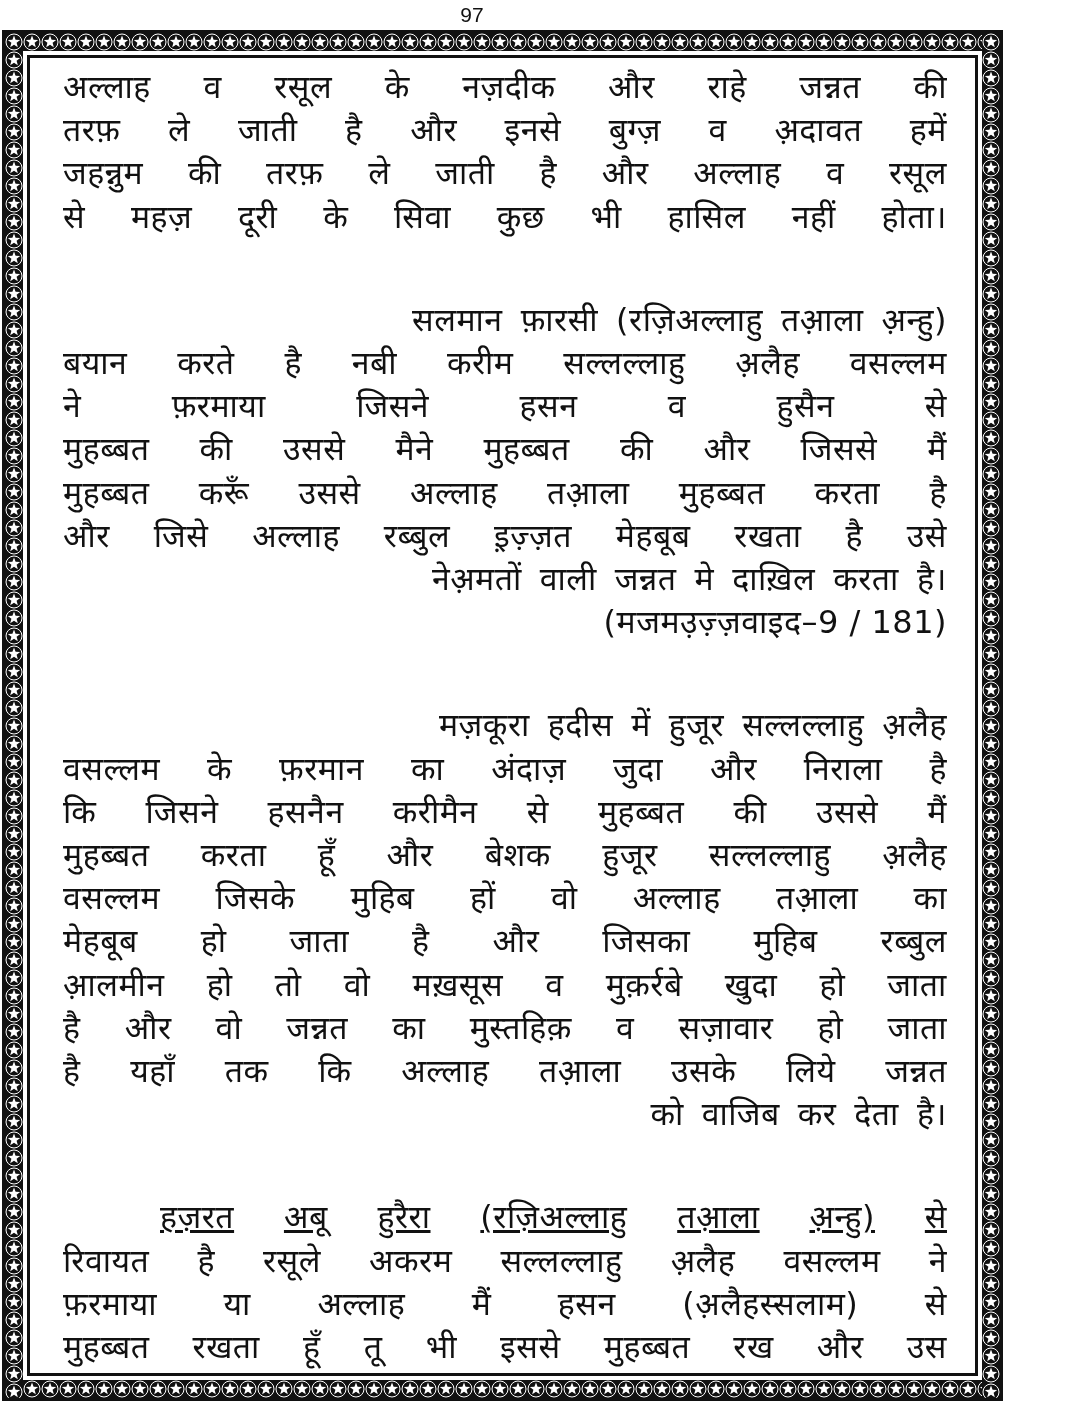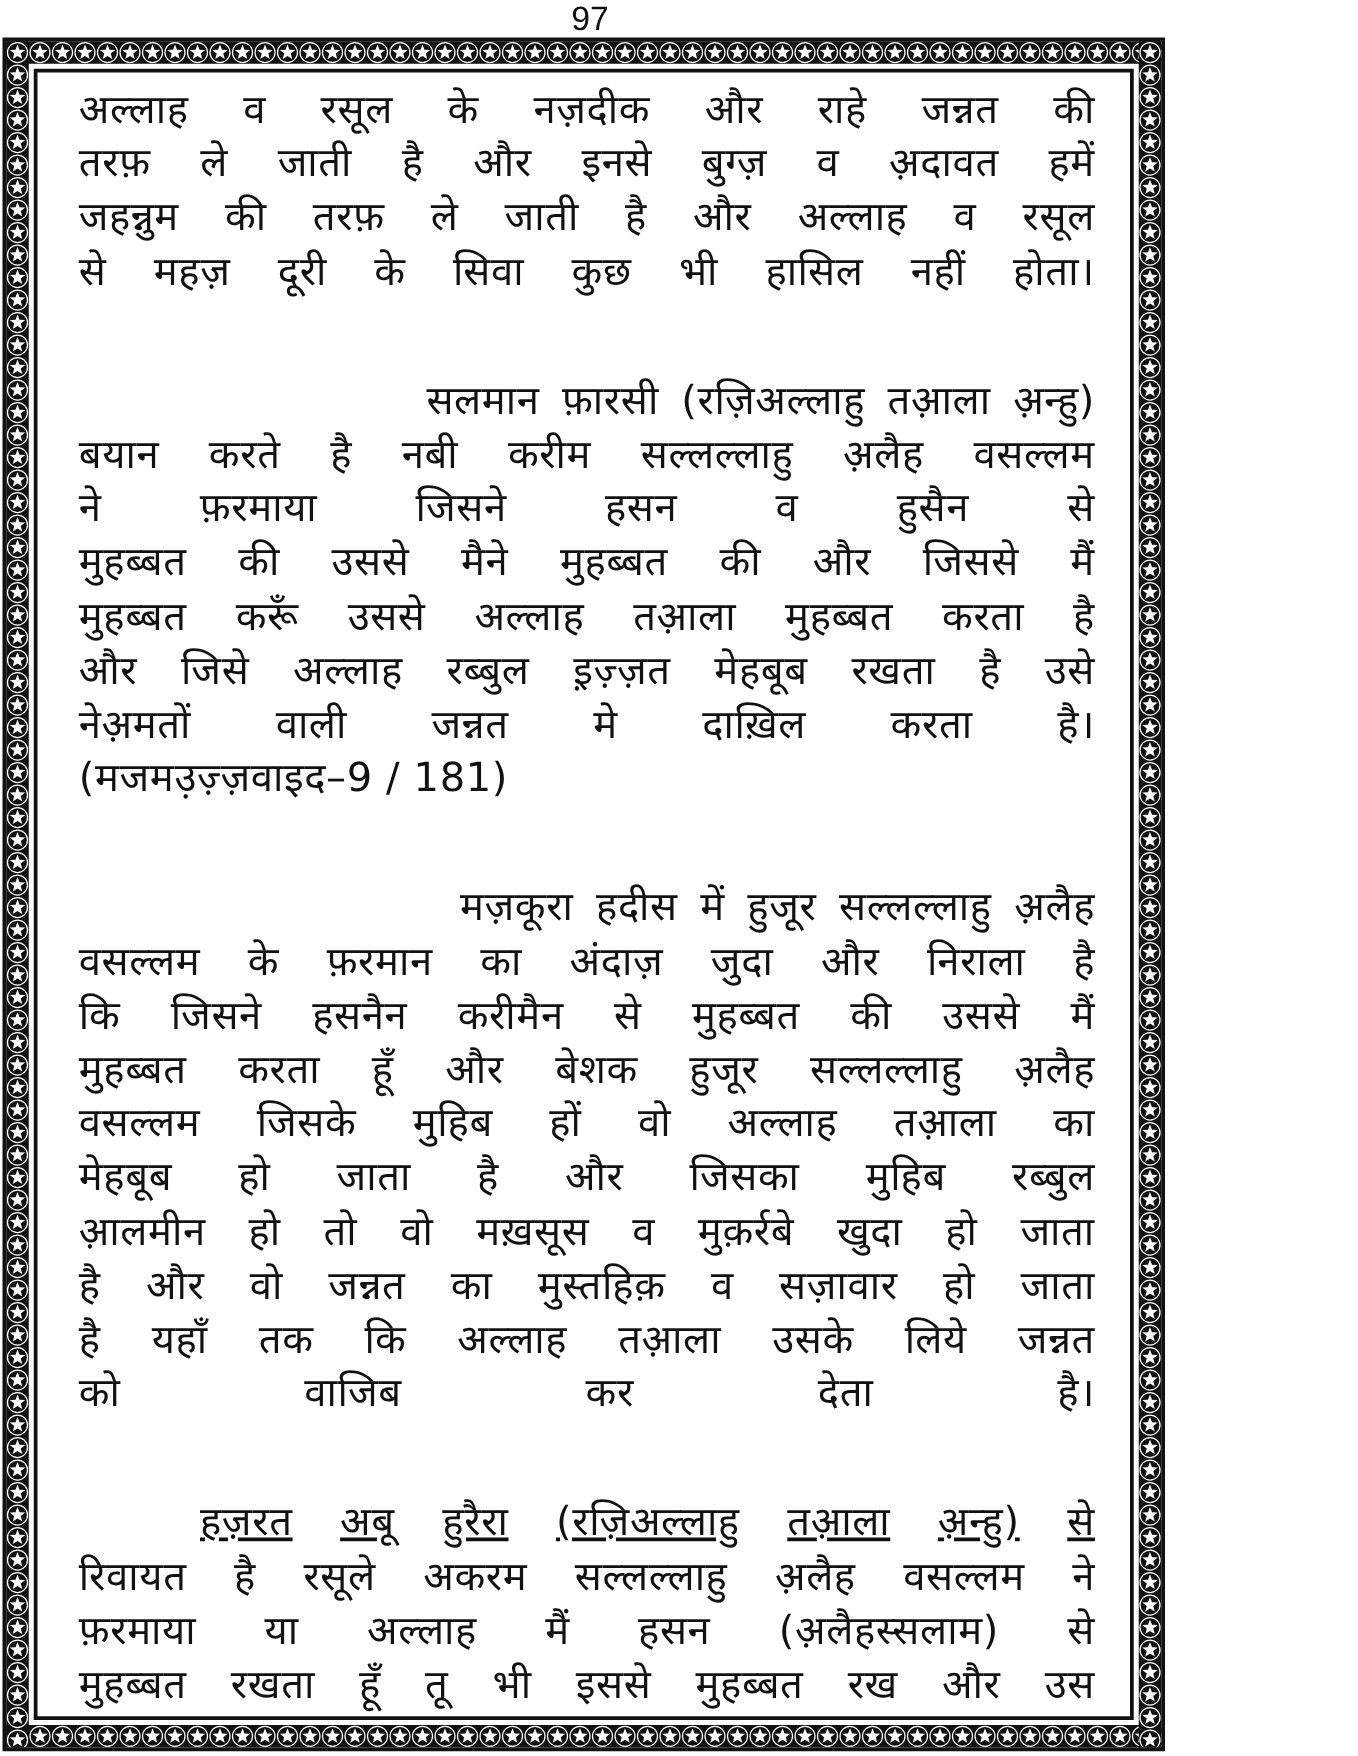--- a/index.html
+++ b/index.html
@@ -1,33 +1,33 @@
 <!DOCTYPE html>
 <html><head>
 <meta charset="utf-8">
 <style>
   html, body { margin:0; padding:0; background:#ffffff; }
   body { width:1086px; height:1405px; position:relative; overflow:hidden;
          font-family:"DejaVu Sans", "Liberation Sans", sans-serif; color:#111; }
   .page-number { position:absolute; top:0; left:0; width:944px; text-align:center;
-                 font-family:"Liberation Sans", sans-serif; font-size:27px; line-height:30px; color:#111; }
-  .frame { position:absolute; left:2px; top:30px; width:930px; height:1371px;
+                 font-family:"Liberation Sans", sans-serif; font-size:21px; line-height:30px; color:#111; }
+  .frame { position:absolute; left:2px; top:30px; width:1001px; height:1371px;
            box-sizing:border-box; border:3px solid #111; }
   .band { position:absolute; background:#111; overflow:hidden; }
   .band.top { left:0; top:0; right:0; height:18px; }
   .band.bottom { left:0; bottom:0; right:0; height:18px; }
   .band.left { left:0; top:0; bottom:0; width:18px; }
   .band.right { right:0; top:0; bottom:0; width:18px; }
   .band svg { display:block; }
   .inner { position:absolute; left:22px; top:22px; right:22px; bottom:22px;
            border:3px solid #111; background:#fff; }
   .content { position:absolute; left:33px; top:8px; right:28px; }
   .line { font-size:32px; line-height:43.2px; white-space:nowrap;
           display:flex; justify-content:space-between; letter-spacing:0.5px; }
-  .line.left { justify-content:space-between; }
+  .line.left { justify-content:flex-end; }
   .line.left span + span { margin-left:18px; }
   .line.indent-big { justify-content:flex-end; }
   .line.indent-big span + span { margin-left:18px; }
   .line.indent-small { padding-left:97px;text-decoration:underline; }
   .gap-lg { height:60px; }
 </style>
 </head>
 <body>
 
 <div class="page-number">97</div>

